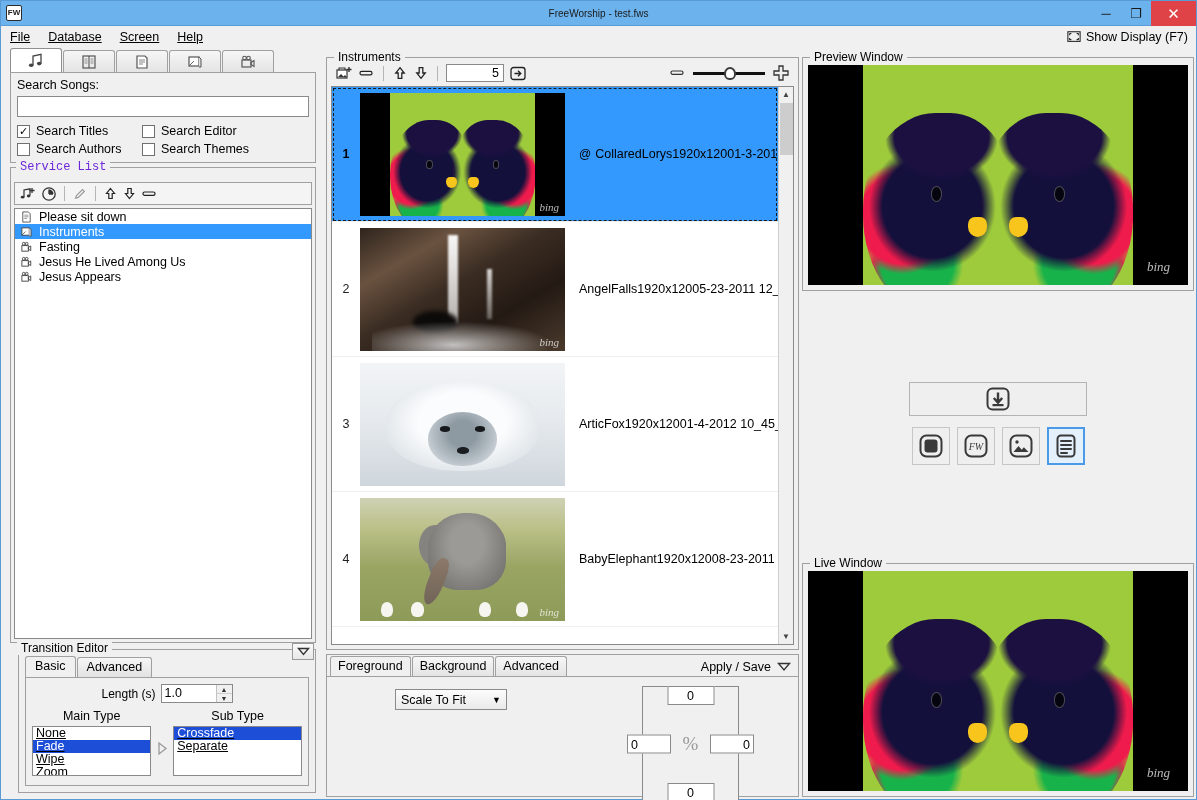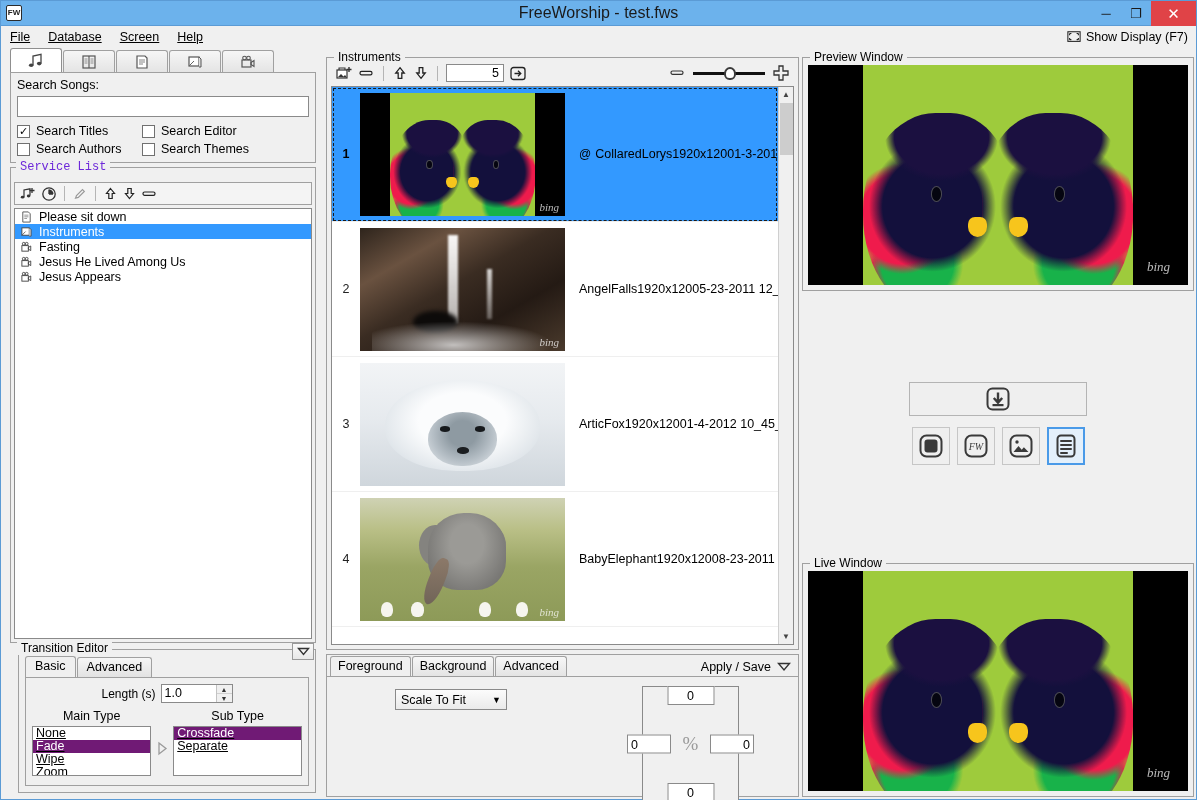--- a/index.html
+++ b/index.html
@@ -40,21 +40,21 @@
     font-size: 8px;
     font-weight: bold;
     display: flex; align-items: center; justify-content: center;
     line-height: 1;
     color: #222;
   }
   .tb-title {
     position: absolute;
     left: 0; right: 0;
     text-align: center;
-    font-size: 16px;
+    font-size: 10px;
     color: #1a1a1a;
     pointer-events: none;
   }
   .tb-controls { margin-left: auto; display: flex; height: 25px; }
   .tb-btn {
     width: 30px; height: 25px;
     display: flex; align-items: center; justify-content: center;
     color: #1a1a1a;
     font-size: 13px;
     line-height: 1;
@@ -287,21 +287,21 @@
   .type-head { text-align: center; font-size: 12.5px; margin-bottom: 3px; }
   .type-list {
     border: 1px solid #8a8a8a;
     background: #fff;
     height: 50px;
     overflow: hidden;
     text-decoration: underline;
   }
   .type-list.tall { height: 50px; }
   .type-opt { font-size: 12.5px; padding: 0 3px; line-height: 13px; height: 13px; }
-  .type-opt.sel { background: #701a75; color: #fff; }
+  .type-opt.sel { background: #1d4ed8; color: #fff; }
   .arrow-mid { width: 22px; display: flex; align-items: center; justify-content: center; padding-top: 32px; }
 
   
   .col-center {
     flex: 1 1 auto;
     display: flex;
     flex-direction: column;
     min-width: 0;
     gap: 4px;
     padding-top: 2px;

